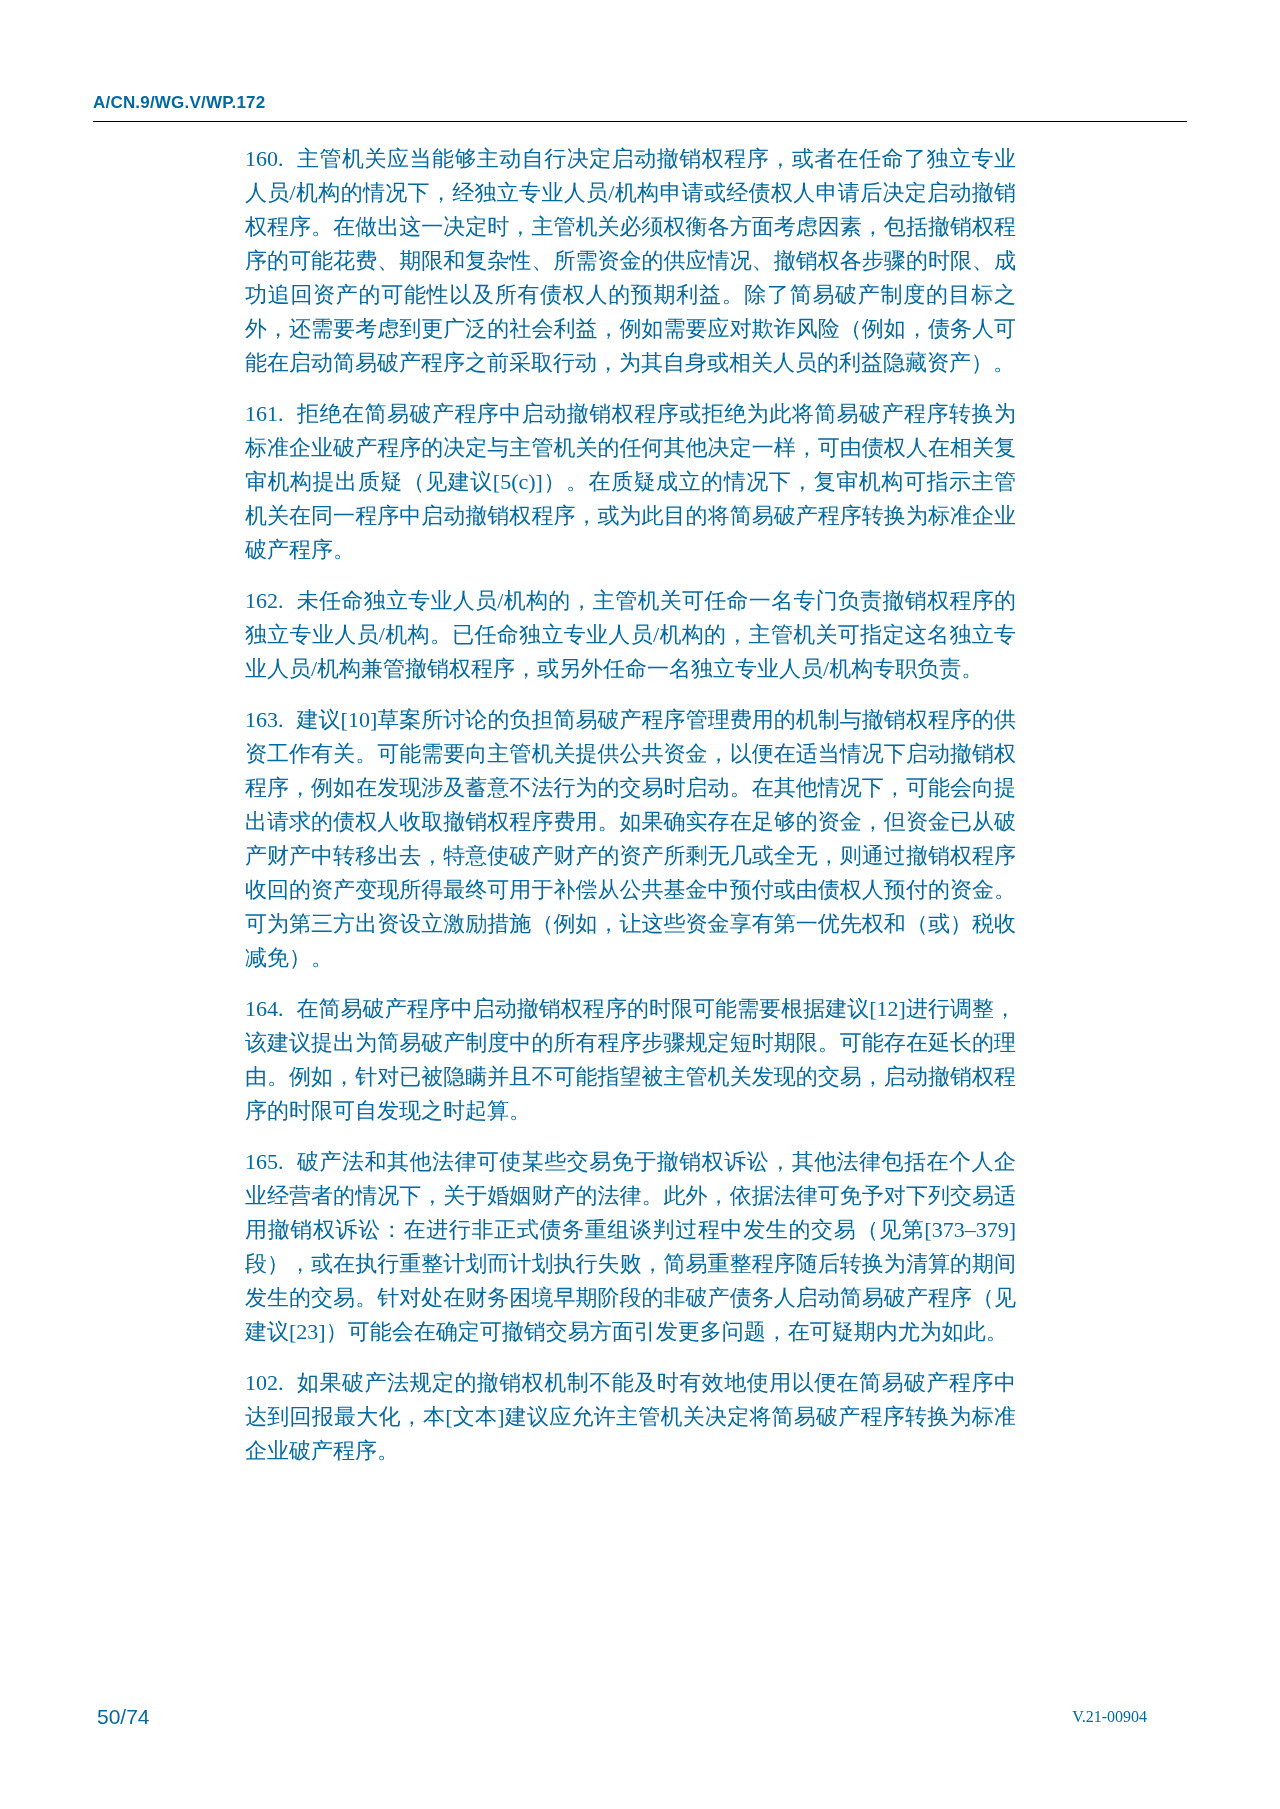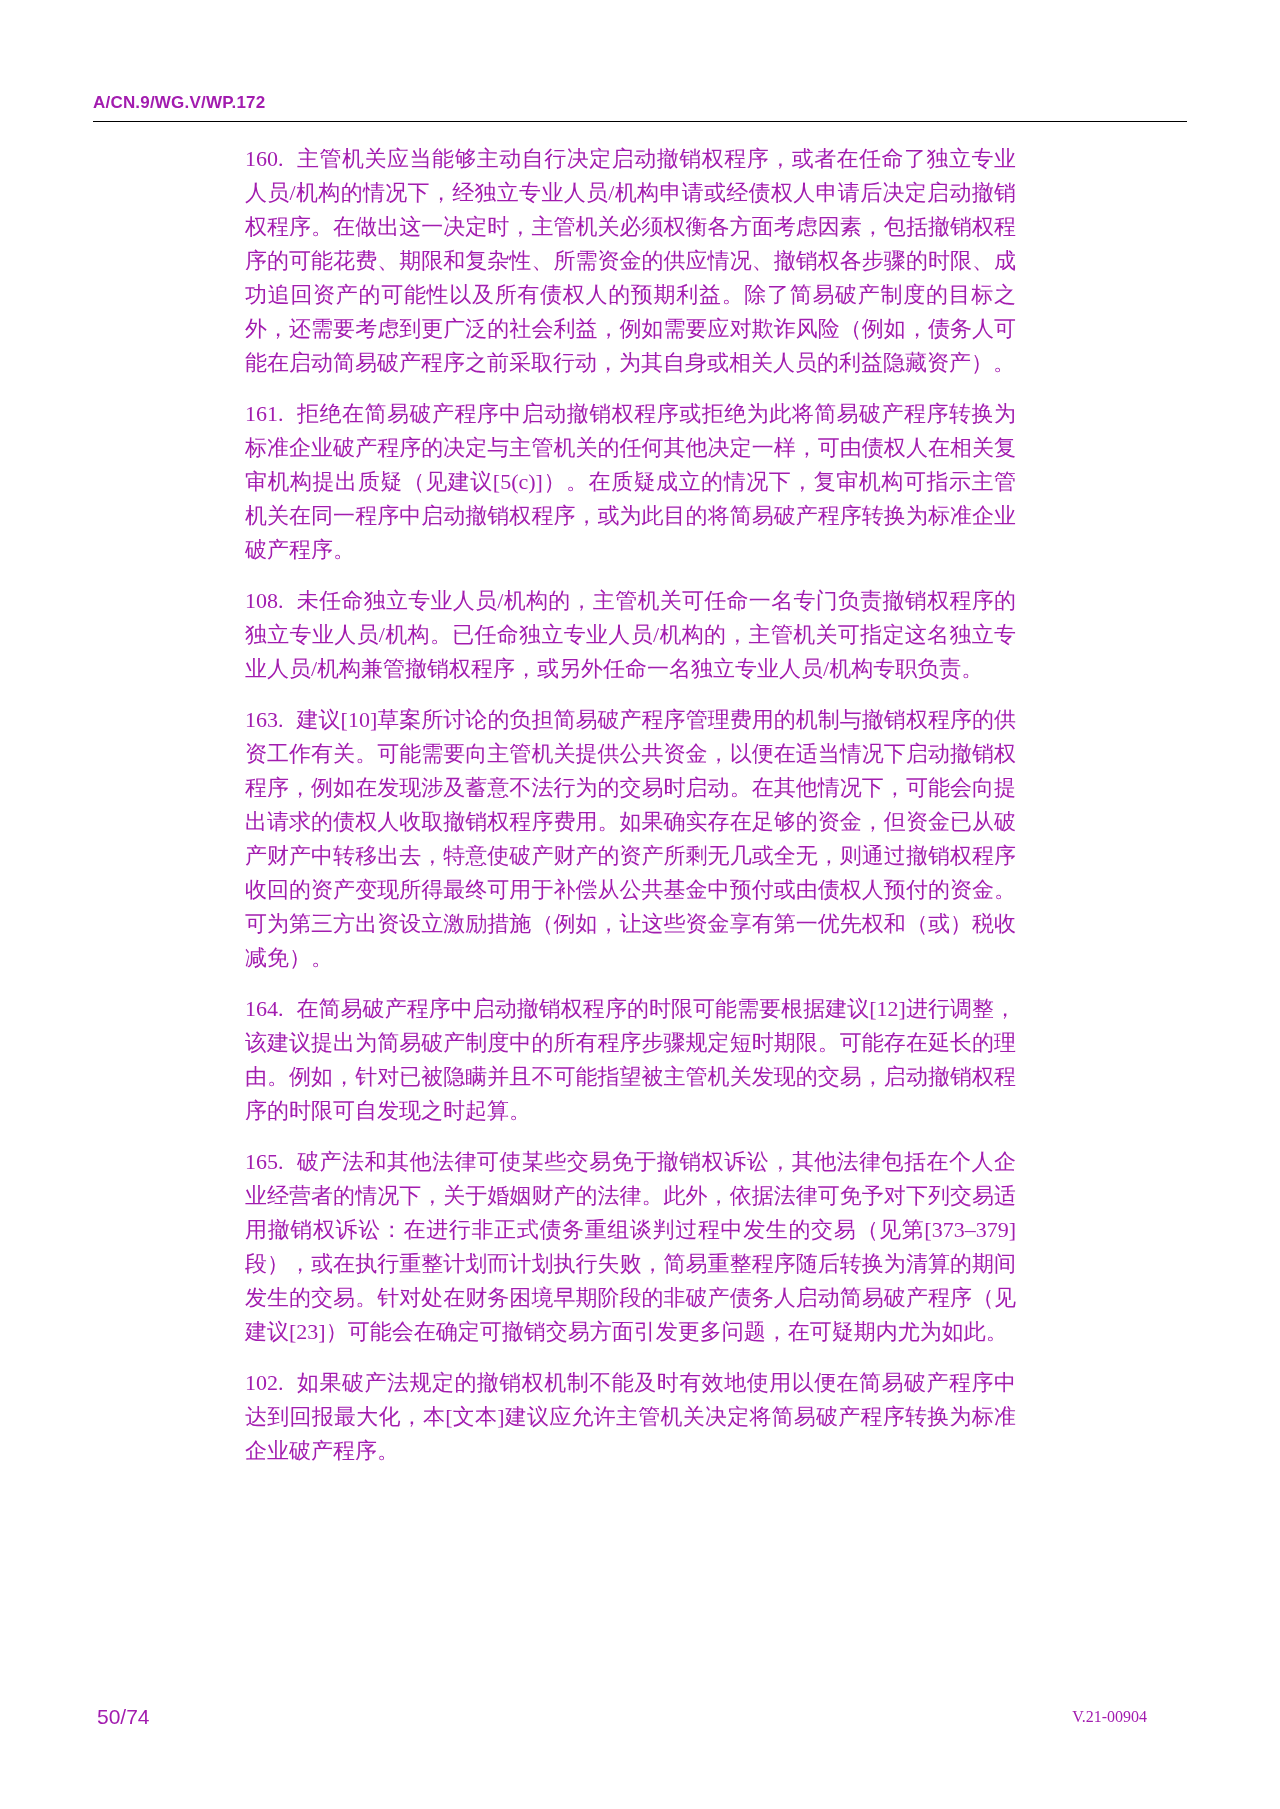--- a/index.html
+++ b/index.html
@@ -5,21 +5,21 @@
   html, body {
     margin: 0;
     padding: 0;
     background: #ffffff;
   }
   .page {
     position: relative;
     width: 1240px;
     height: 1809px;
     background: #ffffff;
-    color: #a21caf;
+    color: #0369a1;
     font-family: "Liberation Serif", "DejaVu Serif", serif;
     overflow: hidden;
   }
   .doc-symbol {
     position: absolute;
     left: 93px;
     top: 93px;
     font-family: "Liberation Sans", "DejaVu Sans", sans-serif;
     font-weight: bold;
     font-size: 17px;
@@ -76,21 +76,21 @@
 
   <div class="doc-symbol">A/CN.9/WG.V/WP.172</div>
 
   <div class="header-rule"></div>
 
   <main class="body-text">
     <p><span class="para-num">160.</span><span>主管机关应当能够主动自行决定启动撤销权程序，或者在任命了独立专业人员/机构的情况下，经独立专业人员/机构申请或经债权人申请后决定启动撤销权程序。在做出这一决定时，主管机关必须权衡各方面考虑因素，包括撤销权程序的可能花费、期限和复杂性、所需资金的供应情况、撤销权各步骤的时限、成功追回资产的可能性以及所有债权人的预期利益。除了简易破产制度的目标之外，还需要考虑到更广泛的社会利益，例如需要应对欺诈风险（例如，债务人可能在启动简易破产程序之前采取行动，为其自身或相关人员的利益隐藏资产）。</span></p>
 
     <p><span class="para-num">161.</span><span>拒绝在简易破产程序中启动撤销权程序或拒绝为此将简易破产程序转换为标准企业破产程序的决定与主管机关的任何其他决定一样，可由债权人在相关复审机构提出质疑（见建议[5(c)]）。在质疑成立的情况下，复审机构可指示主管机关在同一程序中启动撤销权程序，或为此目的将简易破产程序转换为标准企业破产程序。</span></p>
 
-    <p><span class="para-num">108.</span><span>未任命独立专业人员/机构的，主管机关可任命一名专门负责撤销权程序的独立专业人员/机构。已任命独立专业人员/机构的，主管机关可指定这名独立专业人员/机构兼管撤销权程序，或另外任命一名独立专业人员/机构专职负责。</span></p>
+    <p><span class="para-num">162.</span><span>未任命独立专业人员/机构的，主管机关可任命一名专门负责撤销权程序的独立专业人员/机构。已任命独立专业人员/机构的，主管机关可指定这名独立专业人员/机构兼管撤销权程序，或另外任命一名独立专业人员/机构专职负责。</span></p>
 
     <p><span class="para-num">163.</span><span>建议[10]草案所讨论的负担简易破产程序管理费用的机制与撤销权程序的供资工作有关。可能需要向主管机关提供公共资金，以便在适当情况下启动撤销权程序，例如在发现涉及蓄意不法行为的交易时启动。在其他情况下，可能会向提出请求的债权人收取撤销权程序费用。如果确实存在足够的资金，但资金已从破产财产中转移出去，特意使破产财产的资产所剩无几或全无，则通过撤销权程序收回的资产变现所得最终可用于补偿从公共基金中预付或由债权人预付的资金。可为第三方出资设立激励措施（例如，让这些资金享有第一优先权和（或）税收减免）。</span></p>
 
     <p><span class="para-num">164.</span><span>在简易破产程序中启动撤销权程序的时限可能需要根据建议[12]进行调整，该建议提出为简易破产制度中的所有程序步骤规定短时期限。可能存在延长的理由。例如，针对已被隐瞒并且不可能指望被主管机关发现的交易，启动撤销权程序的时限可自发现之时起算。</span></p>
 
     <p><span class="para-num">165.</span><span>破产法和其他法律可使某些交易免于撤销权诉讼，其他法律包括在个人企业经营者的情况下，关于婚姻财产的法律。此外，依据法律可免予对下列交易适用撤销权诉讼：在进行非正式债务重组谈判过程中发生的交易（见第[373–379]段），或在执行重整计划而计划执行失败，简易重整程序随后转换为清算的期间发生的交易。针对处在财务困境早期阶段的非破产债务人启动简易破产程序（见建议[23]）可能会在确定可撤销交易方面引发更多问题，在可疑期内尤为如此。</span></p>
 
     <p><span class="para-num">102.</span><span>如果破产法规定的撤销权机制不能及时有效地使用以便在简易破产程序中达到回报最大化，本[文本]建议应允许主管机关决定将简易破产程序转换为标准企业破产程序。</span></p>
   </main>
 

